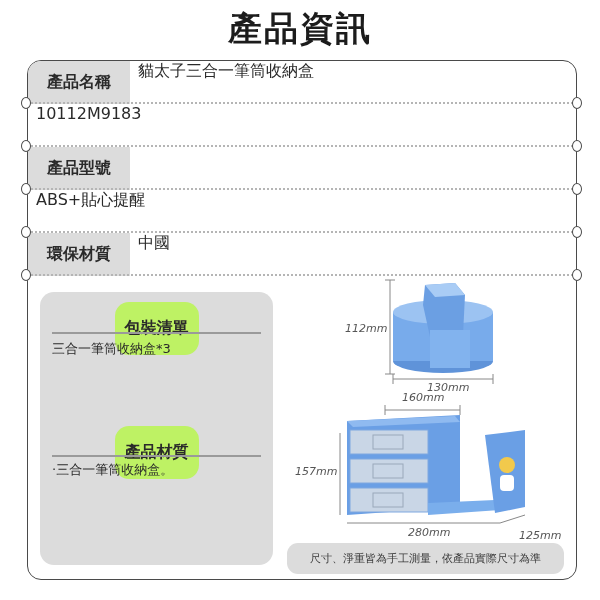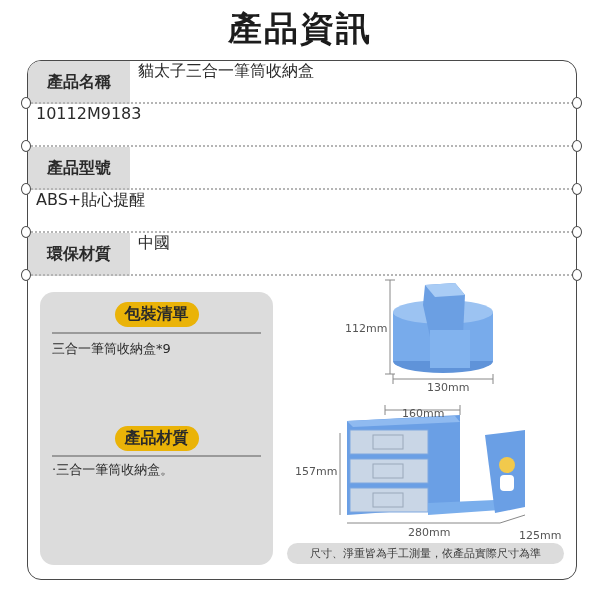--- a/index.html
+++ b/index.html
@@ -31,30 +31,30 @@
   .notch { position: absolute; width: 10px; height: 12px; border: 1.5px solid #4a4a4a; background: #fff; border-radius: 50%; }
   .notch.l { left: 21px; }
   .notch.r { left: 572px; }
 
   .info-panel {
     position: absolute; left: 40px; top: 292px; width: 233px; height: 273px;
     background: #dcdcdc; border-radius: 14px;
   }
   .pill {
     position: absolute; left: 50%; transform: translateX(-50%);
-    background: #eab308; border-radius: 14px; padding: 2px 10px;
+    background: #bef264; border-radius: 14px; padding: 16px 10px;
     font-size: 16px; font-weight: bold; color: #2a2a2a; white-space: nowrap;
   }
   .panel-rule { position: absolute; left: 12px; right: 12px; height: 1.5px; background: #9a9a9a; }
   .panel-text { position: absolute; left: 12px; font-size: 13px; color: #2a2a2a; }
 
   .product-area { position: absolute; left: 285px; top: 275px; width: 290px; height: 290px; }
-  .dim { position: absolute; font-size: 11px; color: #555; }
+  .dim { position: absolute; font-size: 11px; color: #555; font-style: italic; }
   .note {
-    position: absolute; left: 287px; top: 543px; width: 277px; height: 21px;
+    position: absolute; left: 287px; top: 543px; width: 277px; height: 31px;
     background: #dcdcdc; border-radius: 11px; font-size: 11px; color: #3a3a3a;
     display: flex; align-items: center; justify-content: center; white-space: nowrap;
   }
 </style>
 </head>
 <body>
 
 <div class="title">產品資訊</div>
 
 <div class="frame">
@@ -86,21 +86,21 @@
 <div class="notch l" style="top:269px"></div>
 <div class="notch r" style="top:97px"></div>
 <div class="notch r" style="top:140px"></div>
 <div class="notch r" style="top:183px"></div>
 <div class="notch r" style="top:226px"></div>
 <div class="notch r" style="top:269px"></div>
 
 <div class="info-panel">
   <div class="pill" style="top:10px">包裝清單</div>
   <div class="panel-rule" style="top:40px"></div>
-  <div class="panel-text" style="top:48px">三合一筆筒收納盒*9</div>
+  <div class="panel-text" style="top:48px">三合一筆筒收納盒*3</div>
 
   <div class="pill" style="top:134px">產品材質</div>
   <div class="panel-rule" style="top:163px"></div>
   <div class="panel-text" style="top:169px">‧三合一筆筒收納盒。</div>
 </div>
 
 <div class="product-area">
   <svg width="290" height="290" viewBox="0 0 290 290">
 
     <g>
@@ -134,19 +134,19 @@
       <polygon points="143,228 210,225 215,235 143,240" fill="#7aaeec"></polygon>
       <polygon points="200,160 240,155 240,232 210,238" fill="#6a9fe5"></polygon>
       <circle cx="222" cy="190" r="8" fill="#f2c94c"></circle>
       <rect x="215" y="200" width="14" height="16" rx="4" fill="#fff"></rect>
       <line x1="62" y1="248" x2="215" y2="248" stroke="#888"></line>
       <line x1="215" y1="248" x2="240" y2="240" stroke="#888"></line>
     </g>
   </svg>
   <div class="dim" style="left:60px;top:47px">112mm</div>
   <div class="dim" style="left:142px;top:106px">130mm</div>
-  <div class="dim" style="left:117px;top:132px">160mm</div>
+  <div class="dim" style="left:117px;top:116px">160mm</div>
   <div class="dim" style="left:10px;top:190px">157mm</div>
   <div class="dim" style="left:123px;top:251px">280mm</div>
   <div class="dim" style="left:234px;top:254px">125mm</div>
 </div>
 
 <div class="note">尺寸、淨重皆為手工測量，依產品實際尺寸為準</div>
 
 </body></html>

